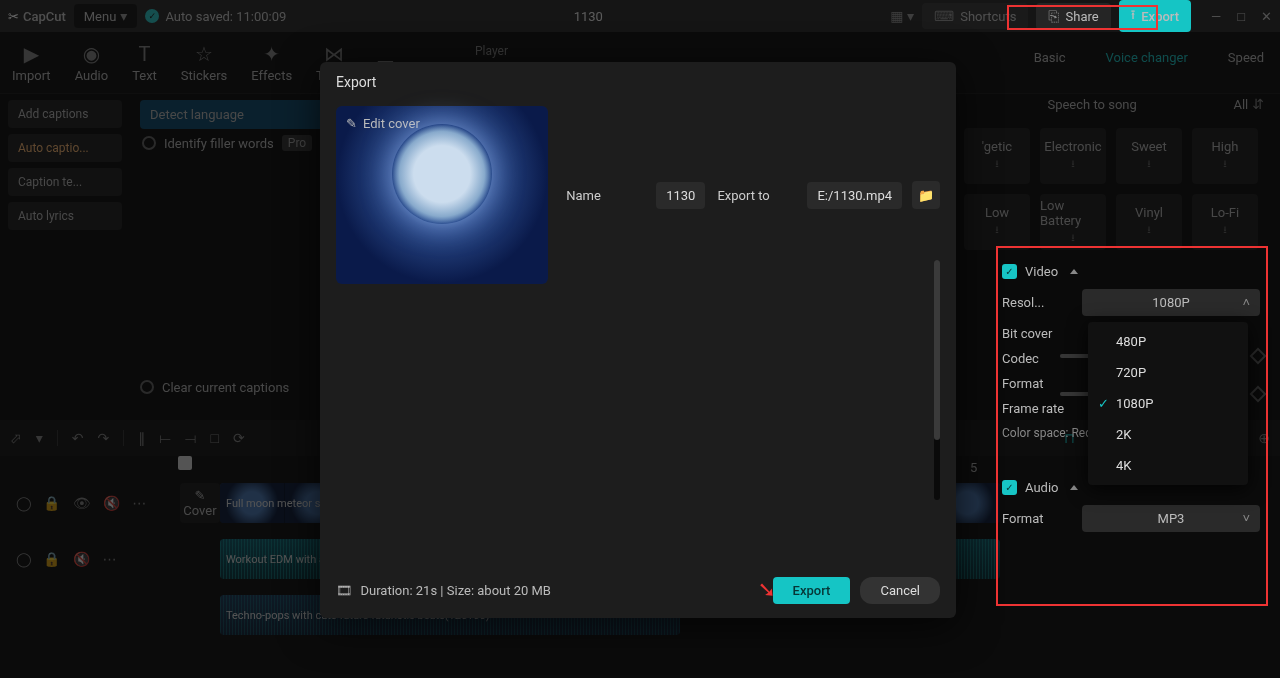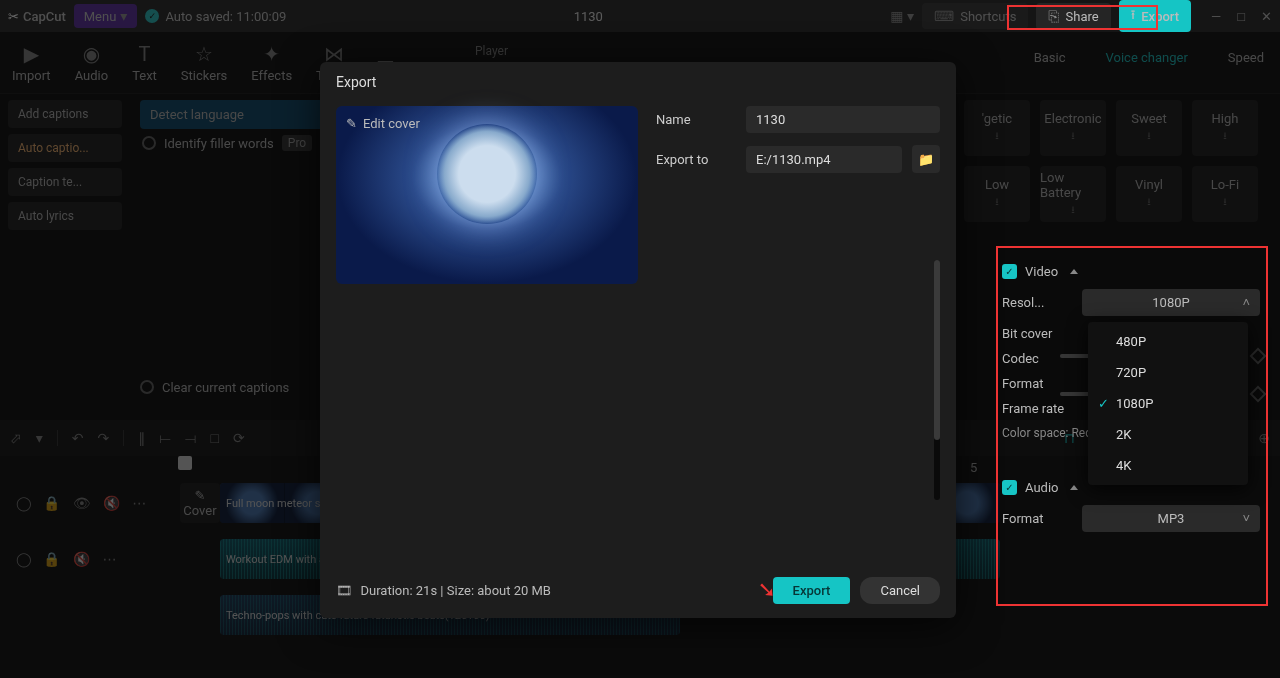--- a/index.html
+++ b/index.html
@@ -1,19 +1,19 @@
 <!DOCTYPE html>
 <html><head>
 <meta charset="utf-8">
 <style>
 *{margin:0;padding:0;box-sizing:border-box;font-family:-apple-system,BlinkMacSystemFont,"Segoe UI",Roboto,sans-serif;font-size:13px;color:#bbb}
 body{background:#0a0a0a;width:1280px;height:678px;overflow:hidden;position:relative}
 .topbar{height:32px;background:#151515;display:flex;align-items:center;padding:0 8px;gap:8px}
 .logo{color:#fff;font-size:13px;font-weight:500;display:flex;align-items:center;gap:4px}
-.menu-btn{background:#4c1d95;border-radius:4px;padding:4px 10px;display:flex;align-items:center;gap:4px;color:#ccc}
+.menu-btn{background:#000000;border-radius:4px;padding:4px 10px;display:flex;align-items:center;gap:4px;color:#ccc}
 .autosave{color:#666;font-size:12px;display:flex;align-items:center;gap:6px}
 .autosave-dot{width:14px;height:14px;background:#17b8b8;border-radius:50%;display:flex;align-items:center;justify-content:center;color:#000;font-size:9px}
 .title-center{flex:1;text-align:center;color:#ddd}
 .top-right{display:flex;align-items:center;gap:8px}
 .top-btn{background:#252525;border-radius:4px;padding:5px 12px;display:flex;align-items:center;gap:6px;color:#ccc}
 .export-btn-top{background:#15c5c5;color:#063636;font-weight:500}
 .red-annot-top{position:absolute;top:5px;left:1007px;width:151px;height:25px;border:2px solid #e33;pointer-events:none;z-index:50}
 .win-ctrl{display:flex;gap:16px;margin-left:12px;color:#888}
 .ribbon{height:62px;background:#0f0f0f;display:flex;align-items:center;padding:4px 12px;gap:24px;border-bottom:1px solid #1a1a1a}
 .ribbon-item{display:flex;flex-direction:column;align-items:center;gap:2px;color:#999;font-size:12px}
@@ -60,21 +60,21 @@
 .clip-label{color:#ddd;font-size:11px;z-index:2}
 .thumbs{position:absolute;inset:0;display:flex}
 .thumbs div{flex:1;background:radial-gradient(circle,#4a7ab8 30%,#0a1a3a 70%);border-right:1px solid rgba(0,0,0,.3)}
 .wave{position:absolute;inset:0;background:repeating-linear-gradient(90deg,#17b8b8 0 1px,transparent 1px 3px);opacity:.4}
 .modal{position:absolute;top:62px;left:320px;width:636px;height:556px;background:#1d1d1d;border-radius:6px;z-index:40;box-shadow:0 8px 40px rgba(0,0,0,.7)}
 .modal-title{padding:12px 16px;color:#ddd;font-size:14px}
 .modal-body{padding:4px 16px;display:flex;gap:18px}
 .cover-preview{width:302px;height:178px;background:radial-gradient(ellipse at 50% 40%,#6a9ad8 10%,#2a4a8a 35%,#0a1a4a 70%);border-radius:6px;position:relative}
 .edit-cover{position:absolute;top:10px;left:10px;display:flex;align-items:center;gap:6px;color:#fff;font-size:12px}
 .moon{position:absolute;top:18px;left:50%;transform:translateX(-50%);width:100px;height:100px;background:radial-gradient(#cde 40%,#8ac 60%,transparent 70%);border-radius:50%;box-shadow:0 0 30px rgba(170,200,255,.6)}
-.form-right{flex:1;display:flex;flex-direction:column;gap:12px}
+.form-right{flex:1;display:flex;gap:12px}
 .form-row{display:flex;align-items:center;gap:10px}
 .form-row label{width:80px;color:#ccc}
 .form-input{flex:1;background:#2a2a2a;border-radius:4px;padding:6px 10px;color:#ddd}
 .folder-btn{width:28px;height:28px;background:#2a2a2a;border-radius:4px;display:flex;align-items:center;justify-content:center}
 .red-box-settings{position:absolute;top:184px;left:676px;width:272px;height:360px;border:2px solid #e33;pointer-events:none;z-index:60}
 .settings-area{position:absolute;top:192px;left:682px;width:258px}
 .section-hdr{display:flex;align-items:center;gap:8px;color:#ddd;margin:10px 0}
 .cb{width:15px;height:15px;background:#17c5c5;border-radius:3px;display:flex;align-items:center;justify-content:center;color:#063636;font-size:10px}
 .caret-up{width:0;height:0;border-left:4px solid transparent;border-right:4px solid transparent;border-bottom:5px solid #888;margin-left:4px}
 .setting-row{display:flex;align-items:center;margin:10px 0;color:#bbb}
@@ -188,20 +188,28 @@
   <span>Clear current captions</span>
 </div>
 
 <div class="right-tabs dim">
   <span>Basic</span>
   <span class="active">Voice changer</span>
   <span>Speed</span>
 </div>
 
 <div class="right-content dim">
+  <div class="voice-chars-row">
+    <span>Voice characters</span>
+    <span>Speech to song</span>
+    <div class="all-filter">
+        <span>All</span> 
+        <span class="ico">⇵</span>
+      </div>
+  </div>
   <div class="voice-grid" style="margin-left:110px">
     <div class="voice-card">
         <span>'getic</span>
         <span class="dl">⭳</span>
       </div>
     <div class="voice-card">
         <span>Electronic</span>
         <span class="dl">⭳</span>
       </div>
     <div class="voice-card">

